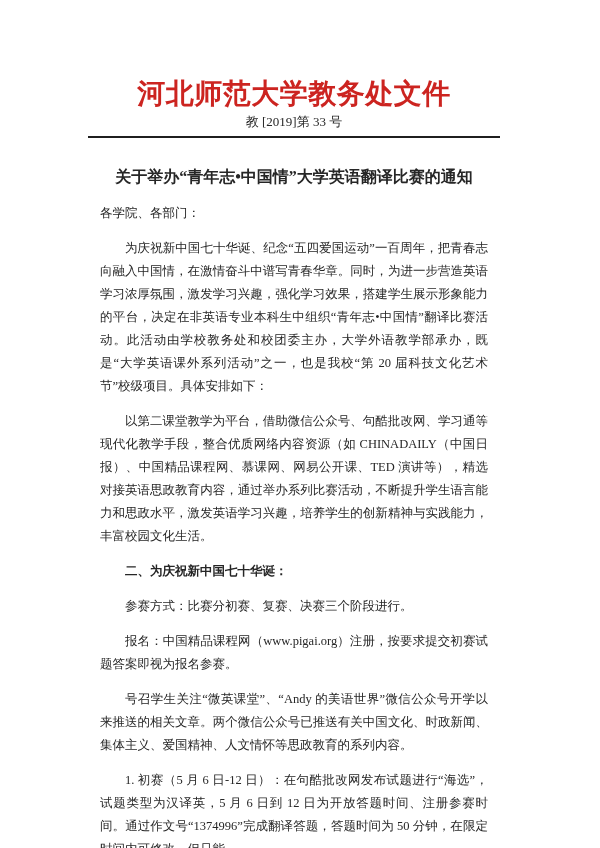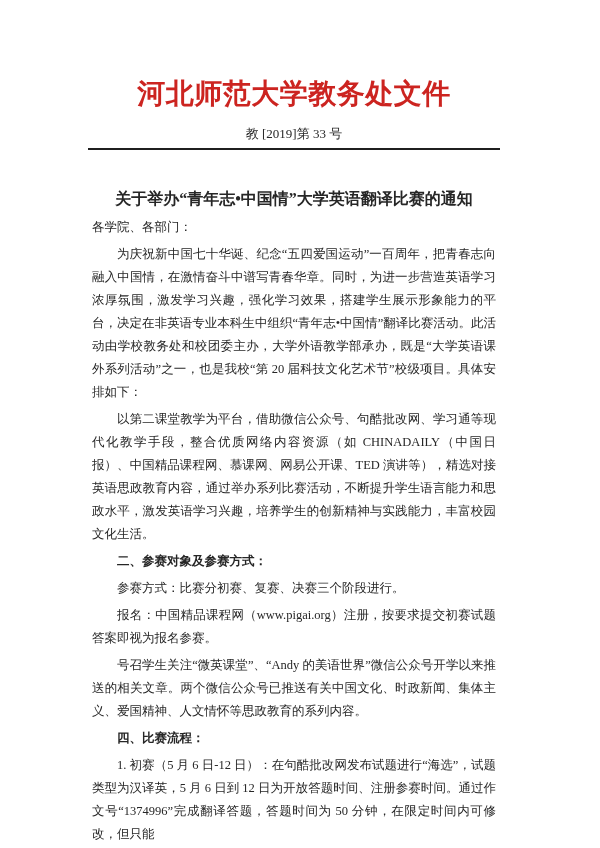--- a/index.html
+++ b/index.html
@@ -21,47 +21,46 @@
   .org-title {
     font-size: 28px;
     line-height: 36px;
     font-weight: bold;
     text-align: center;
     color: var(--header-red, #cc2420);
     letter-spacing: 0.5px;
     white-space: nowrap;
   }
   .doc-number {
-    margin-top: 12px;
     font-size: 13px;
     line-height: 20px;
     text-align: center;
   }
   .header-divider {
     margin-top: 4px;
     height: 0;
     border: 0;
     border-top: 2px solid var(--rule, #1f1f1f);
   }
   .notice-title {
-    margin-top: 36px;
+    margin-top: 26px;
     font-size: 16px;
     line-height: 26px;
     font-weight: bold;
     text-align: center;
     white-space: nowrap;
   }
   .notice-body {
     margin-top: 1px;
     font-size: 12.5px;
     line-height: 23px;
     text-align: justify;
   }
   .notice-body p {
-    margin: 4px;
+    margin: 12px;
     padding: 0;
   }
   .para-salutation {
     text-indent: 0;
   }
   .para-body {
     text-indent: 2em;
   }
   .para-heading {
     text-indent: 2em;
@@ -77,20 +76,19 @@
     <div class="doc-number">教 [2019]第 33 号</div>
     <hr class="header-divider">
   </div>
 
   <div class="notice-title">关于举办“青年志•中国情”大学英语翻译比赛的通知</div>
 
   <div class="notice-body">
     <p class="para-salutation">各学院、各部门：</p>
     <p class="para-body">为庆祝新中国七十华诞、纪念“五四爱国运动”一百周年，把青春志向融入中国情，在激情奋斗中谱写青春华章。同时，为进一步营造英语学习浓厚氛围，激发学习兴趣，强化学习效果，搭建学生展示形象能力的平台，决定在非英语专业本科生中组织“青年志•中国情”翻译比赛活动。此活动由学校教务处和校团委主办，大学外语教学部承办，既是“大学英语课外系列活动”之一，也是我校“第 20 届科技文化艺术节”校级项目。具体安排如下：</p>
     <p class="para-body">以第二课堂教学为平台，借助微信公众号、句酷批改网、学习通等现代化教学手段，整合优质网络内容资源（如 CHINADAILY（中国日报）、中国精品课程网、慕课网、网易公开课、TED 演讲等），精选对接英语思政教育内容，通过举办系列比赛活动，不断提升学生语言能力和思政水平，激发英语学习兴趣，培养学生的创新精神与实践能力，丰富校园文化生活。</p>
-    <p class="para-heading">二、参赛对象及参赛方式：</p>
+    <p class="para-heading">二、为庆祝新中国七十华诞：</p>
     <p class="para-body">参赛方式：比赛分初赛、复赛、决赛三个阶段进行。</p>
     <p class="para-body">报名：中国精品课程网（www.pigai.org）注册，按要求提交初赛试题答案即视为报名参赛。</p>
     <p class="para-body">号召学生关注“微英课堂”、“Andy 的美语世界”微信公众号开学以来推送的相关文章。两个微信公众号已推送有关中国文化、时政新闻、集体主义、爱国精神、人文情怀等思政教育的系列内容。</p>
-    <p class="para-heading">四、比赛流程：</p>
     <p class="para-body">1. 初赛（5 月 6 日-12 日）：在句酷批改网发布试题进行“海选”，试题类型为汉译英，5 月 6 日到 12 日为开放答题时间、注册参赛时间。通过作文号“1374996”完成翻译答题，答题时间为 50 分钟，在限定时间内可修改，但只能</p>
   </div>
 </div>
 
 </body></html>

